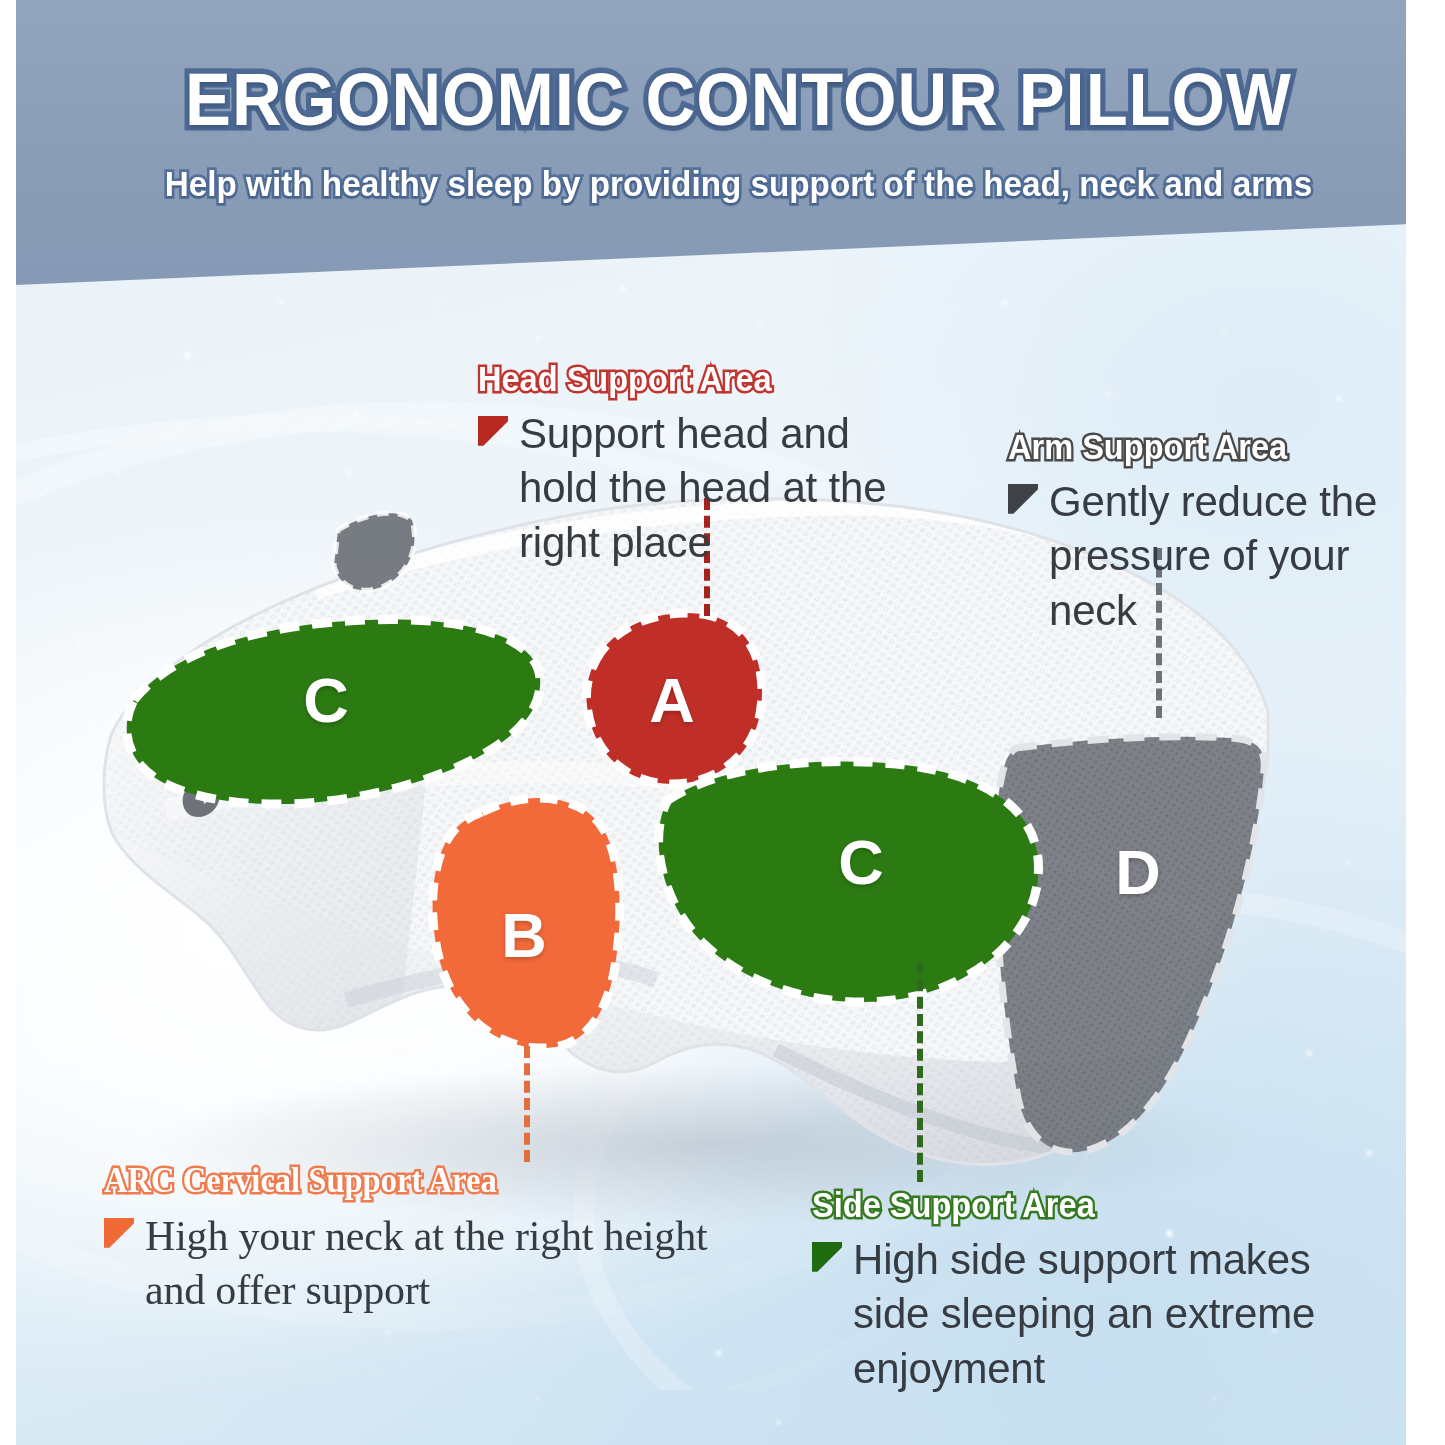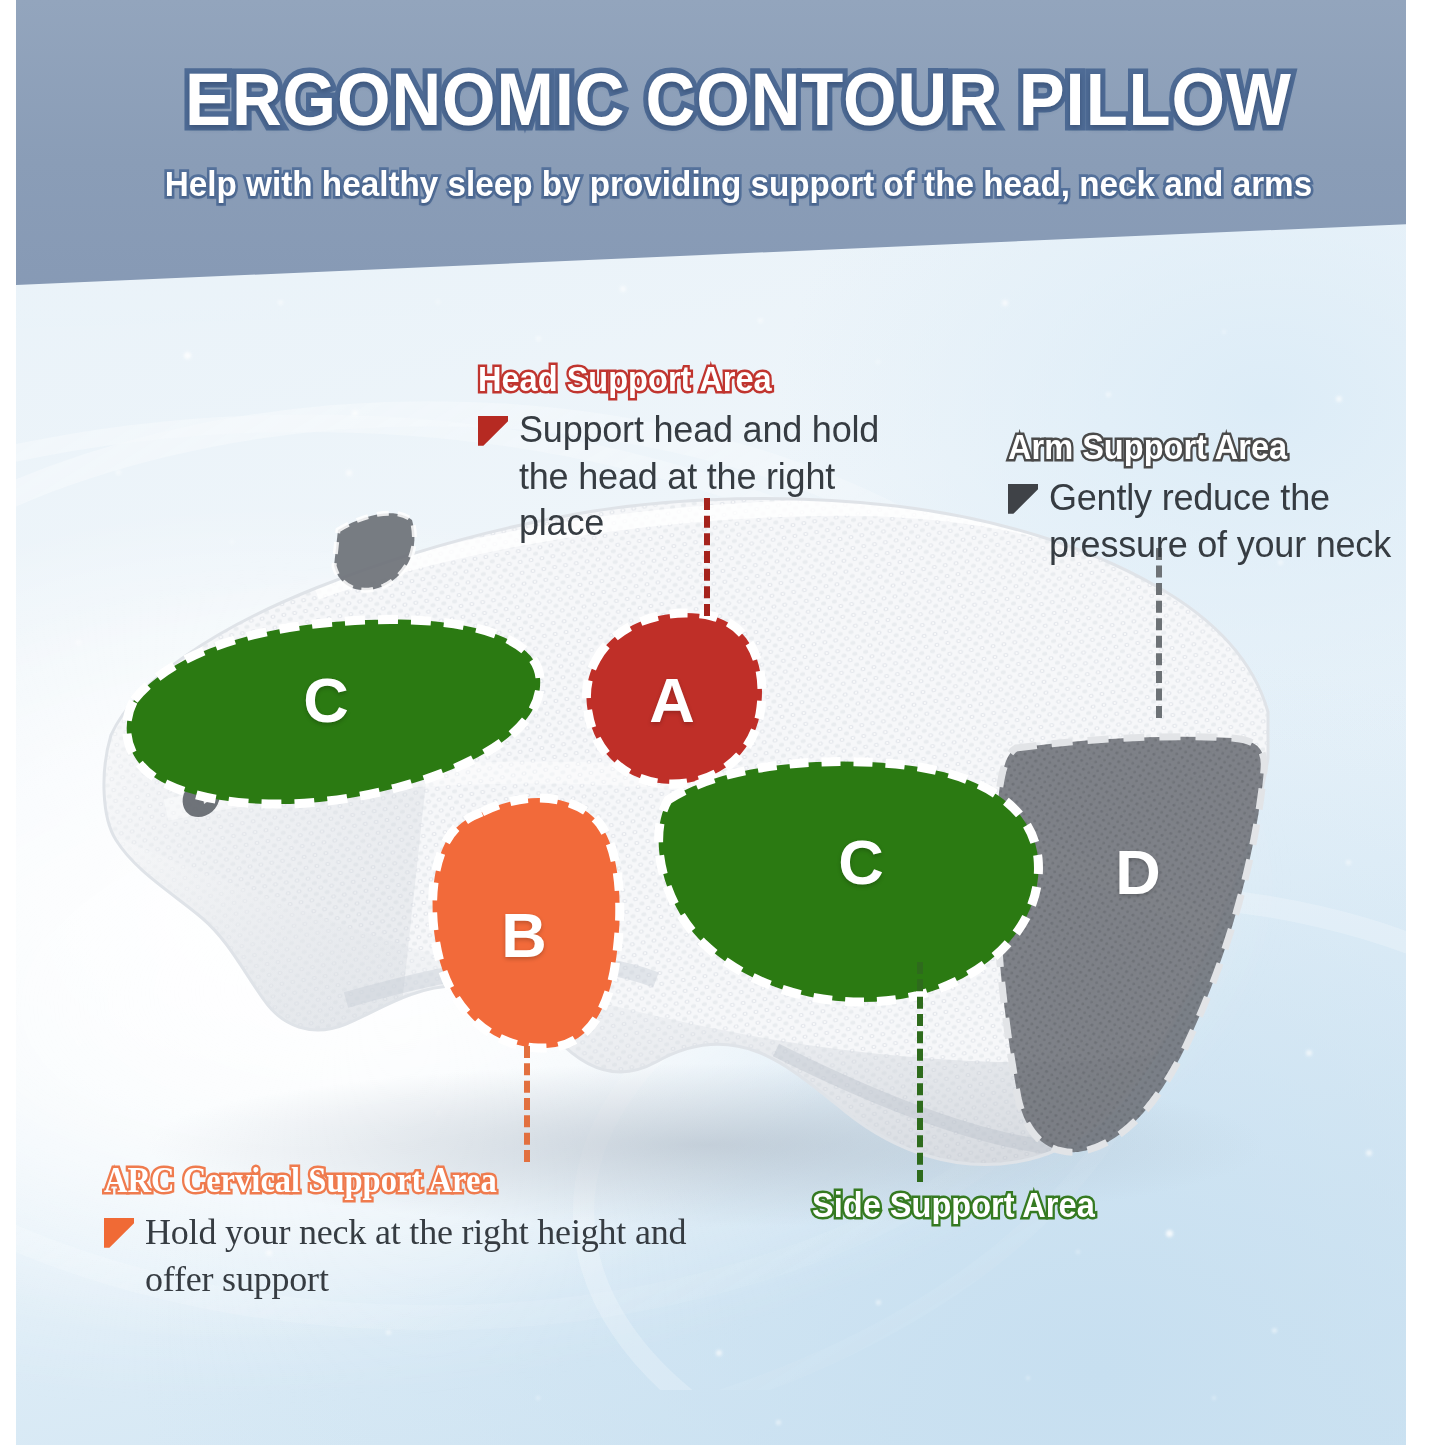--- a/index.html
+++ b/index.html
@@ -131,21 +131,21 @@
     width:30px; height:30px;
     margin-top:9px;
     clip-path: polygon(0 0, 100% 0, 100% 18%, 18% 100%, 0 100%);
   }
   .b-red    { background:#b62a22; }
   .b-gray   { background:#3f4247; }
   .b-orange { background:#f06a35; }
   .b-green  { background:#1f6b10; }
 
   .callout-text {
-    font-size:36px;
+    font-size:42px;
     line-height:1.30;
     color:#363c42;
     letter-spacing:-0.2px;
   }
 
   
   .connector {
     position:absolute;
     z-index:8;
     width:0;
@@ -487,21 +487,25 @@
     <div class="callout-body">
       <span class="bullet b-gray"></span>
       <span class="callout-text">Gently reduce the pressure of your neck</span>
     </div>
   </div>
 
   <div class="callout" style="left:88px; top:1162px; width:640px;font-family:Liberation Serif, serif;">
     <div class="callout-title t-orange">ARC Cervical Support Area</div>
     <div class="callout-body">
       <span class="bullet b-orange"></span>
-      <span class="callout-text">Hold your neck at the right height and offer support</span>
+      <span class="callout-text">High your neck at the right height and offer support</span>
     </div>
   </div>
 
   <div class="callout" style="left:796px; top:1186px; width:520px;">
     <div class="callout-title t-green">Side Support Area</div>
+    <div class="callout-body">
+      <span class="bullet b-green"></span>
+      <span class="callout-text">High side support makes side sleeping an extreme enjoyment</span>
+    </div>
   </div>
 
 </div>
 
 </body></html>

